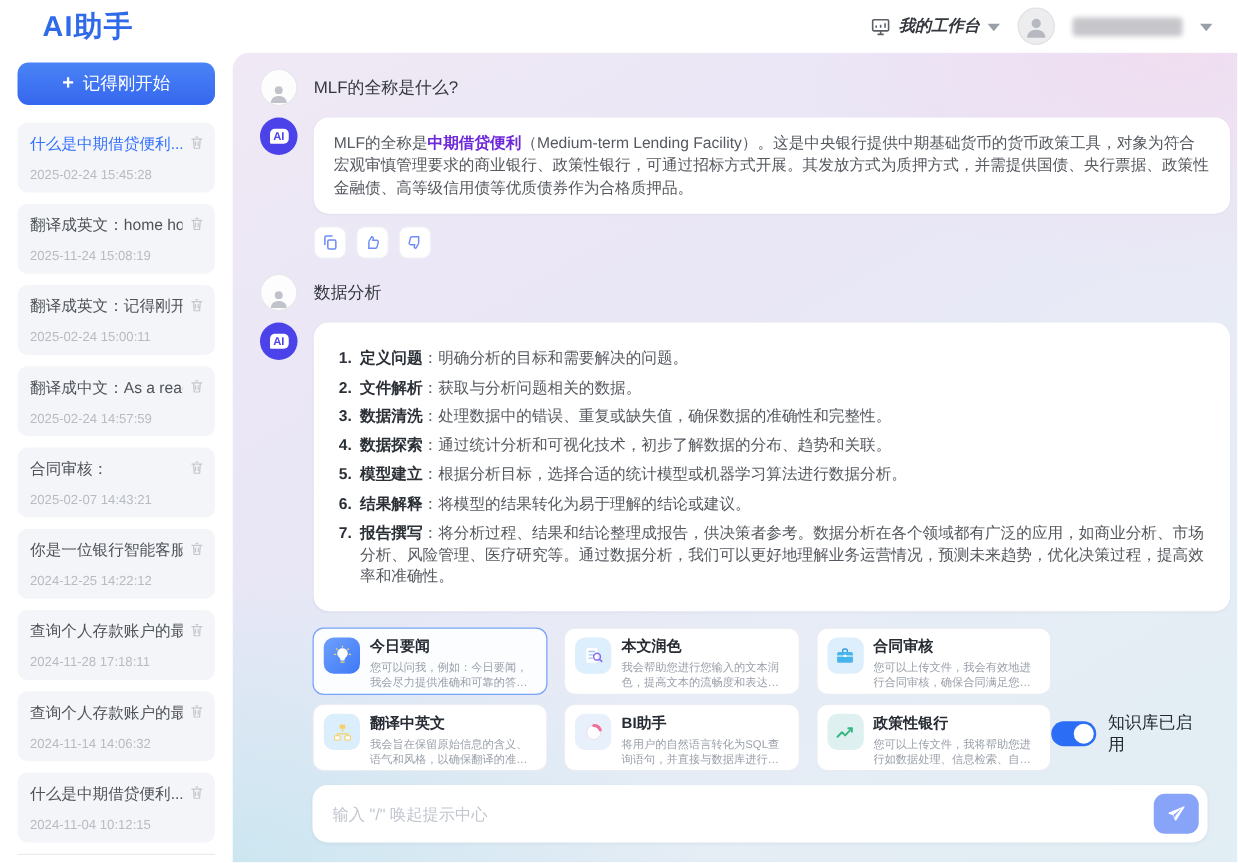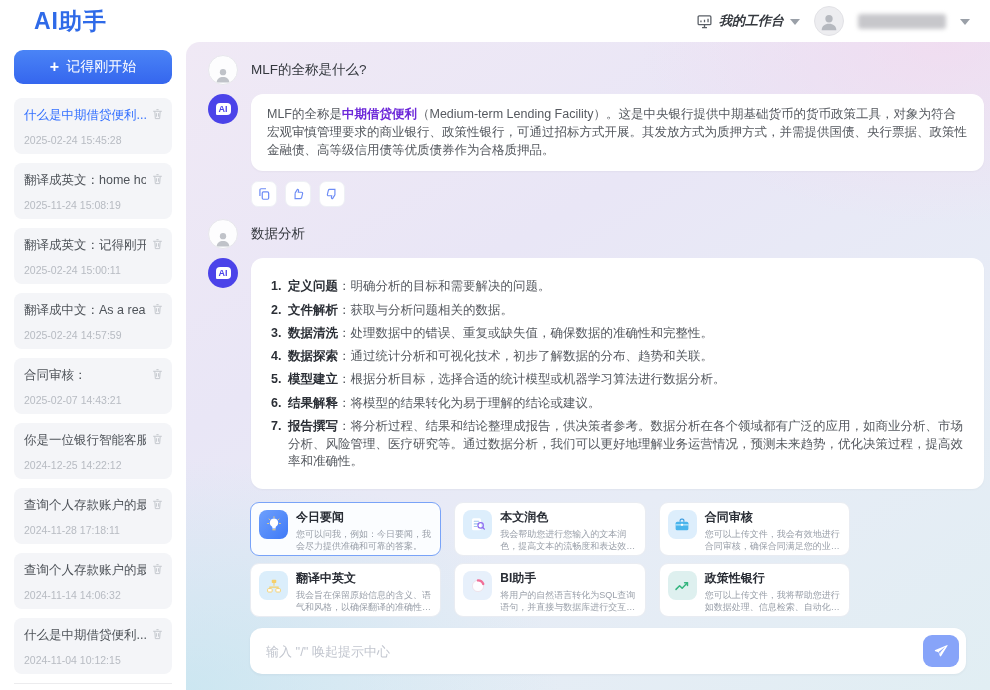--- a/index.html
+++ b/index.html
@@ -342,20 +342,26 @@
                 </svg>
             </div>
             <div>
               <div class="fcard-title">政策性银行</div>
               <div class="fcard-desc">您可以上传文件，我将帮助您进行如数据处理、信息检索、自动化办公等。</div>
             </div>
           </div>
 
         </div>
 
+        <div class="kb">
+          <div class="switch">
+            <div class="knob"></div>
+          </div>
+          <span class="kb-label">知识库已启用</span>
+        </div>
       </div>
 
       <div class="input-bar">
         <input type="text" placeholder="输入 &quot;/&quot; 唤起提示中心" style="">
         <button class="send-btn">
           <svg width="16" height="16" viewBox="0 0 24 24" fill="#fff">
               <path d="M21.5 3.1L3.4 10.4c-.9.4-.8 1.6.1 1.9l4.8 1.5 2 5.6c.3.9 1.5 1 1.9.1l9.6-15.3c.4-.7-.2-1.5-1-1.2l.7.1zM8.8 13.2l9.5-7.4-7.3 8.6-.4 3-1.8-4.2z"></path>
             </svg>
         </button>
       </div>

